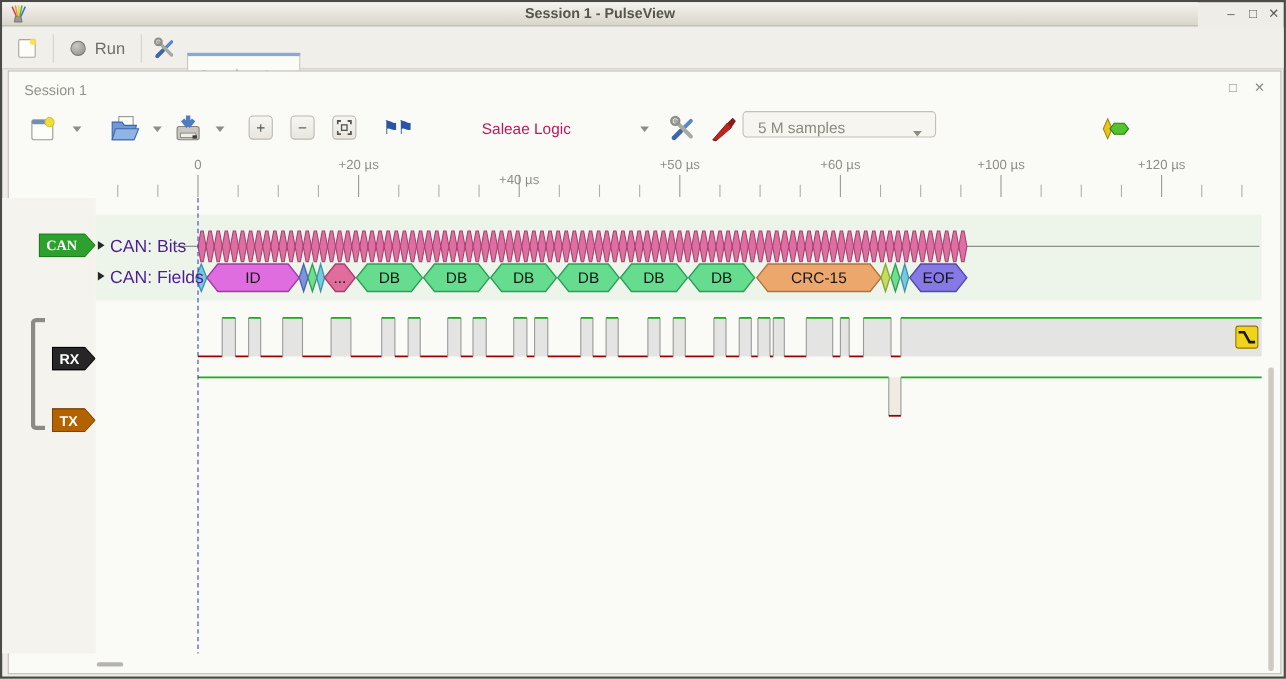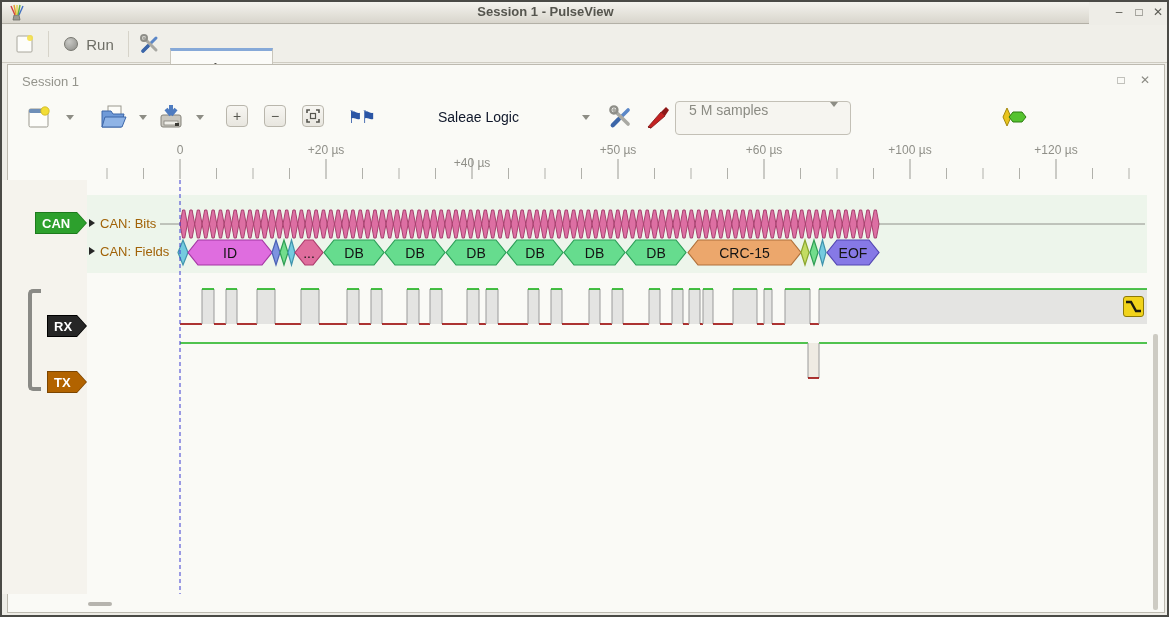--- a/index.html
+++ b/index.html
@@ -36,31 +36,31 @@
   .subtitle { position:absolute; left:14px; top:9px; font-size:13px; color:#94948c; }
   .subctl { position:absolute; top:6px; width:18px; height:18px; color:#8b8b84;
     font-size:12px; text-align:center; line-height:18px; }
   
   .sbtn { position:absolute; display:flex; align-items:center; justify-content:center; }
   .caret { width:0; height:0; border-left:4px solid transparent; border-right:4px solid transparent;
     border-top:5px solid #8d8d85; position:absolute; }
   .sqbtn { width:22px; height:22px; border:1px solid #b9b6ac; border-radius:4px;
     background:linear-gradient(#f7f6f2,#e8e6df); display:flex; align-items:center;
     justify-content:center; font-size:14px; color:#56564f; }
-  .combo { position:absolute; top:36px; height:34px; border:1px solid #c3c0b6;
-    border-radius:4px; background:#f6f5f0; display:flex; align-items:flex-start; }
+  .combo { position:absolute; top:36px; height:24px; border:1px solid #c3c0b6;
+    border-radius:4px; background:#f6f5f0; display:flex; align-items:flex-end; }
   .combo .val { font-size:14px; color:#8b8b83; padding-left:13px; }
   .combo .caret { right:12px; }
-  .devlabel { font-size:14px; color:#0f172a; }
+  .devlabel { font-size:14px; color:#be185d; }
   .flagtxt { font-size:17px; color:#2a55a5; letter-spacing:-2px; }
   
   .ruler-label { position:absolute; font-size:12px; color:#8f8f88; transform:translateX(-50%); white-space:nowrap; }
   .rowbg { position:absolute; left:85px; width:1060px; }
   .gutter { position:absolute; left:0; top:178px; width:85px; height:414px; background:#f5f3ed; }
-  .rowlabel { position:absolute; font-size:13px; color:#a16207; }
+  .rowlabel { position:absolute; font-size:16px; color:#4c1d95; }
   .tri { position:absolute; width:0; height:0; border-top:4px solid transparent;
     border-bottom:4px solid transparent; border-left:6px solid #262626; }
   .tag { position:absolute; height:22px; }
   .tag .outer { position:absolute; inset:0;
     clip-path:polygon(0 0, calc(100% - 10px) 0, 100% 50%, calc(100% - 10px) 100%, 0 100%); }
   .tag .inner { position:absolute; inset:1px;
     clip-path:polygon(0 0, calc(100% - 9px) 0, 100% 50%, calc(100% - 9px) 100%, 0 100%); }
   .tag .txt { position:absolute; inset:0; display:flex; align-items:center; padding-left:7px;
     font-size:13px; font-weight:bold; color:#fff; }
   .bracket { position:absolute; left:26px; top:287px; width:13px; height:102px;
@@ -487,21 +487,21 @@
       <div class="ruler-label" style="left: 762px; top: 141px;">+60 µs</div>
       <div class="ruler-label" style="left: 908px; top: 141px;">+100 µs</div>
       <div class="ruler-label" style="left: 1054px; top: 141px;">+120 µs</div>
     </div>
 
   <div class="tri" style="left:87px;top:217px;"></div>
   <div class="rowlabel" style="left:98px;top:214px;">CAN: Bits</div>
   <div class="tri" style="left:87px;top:245px;"></div>
   <div class="rowlabel" style="left:98px;top:242px;">CAN: Fields</div>
 
-  <div class="tag" style="left:33px;top:210px;width:52px;">
+  <div class="tag" style="left:33px;top:210px;width:52px;font-family:Liberation Serif, serif;">
     <div class="outer" style="background:#1d7a1d;"></div>
     <div class="inner" style="background:#2da02d;"></div>
     <div class="txt">CAN</div>
   </div>
   <div class="bracket"></div>
   <div class="tag" style="left:45px;top:313px;width:40px;">
     <div class="outer" style="background:#000;"></div>
     <div class="inner" style="background:#262626;"></div>
     <div class="txt">RX</div>
   </div>

